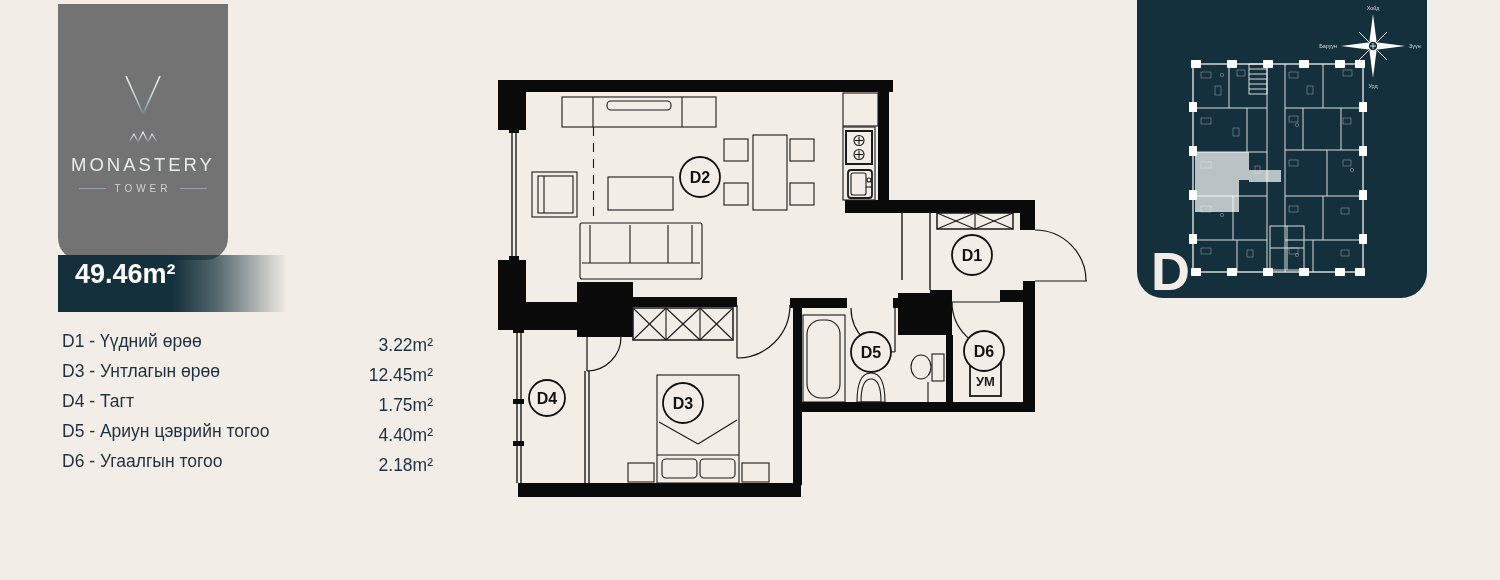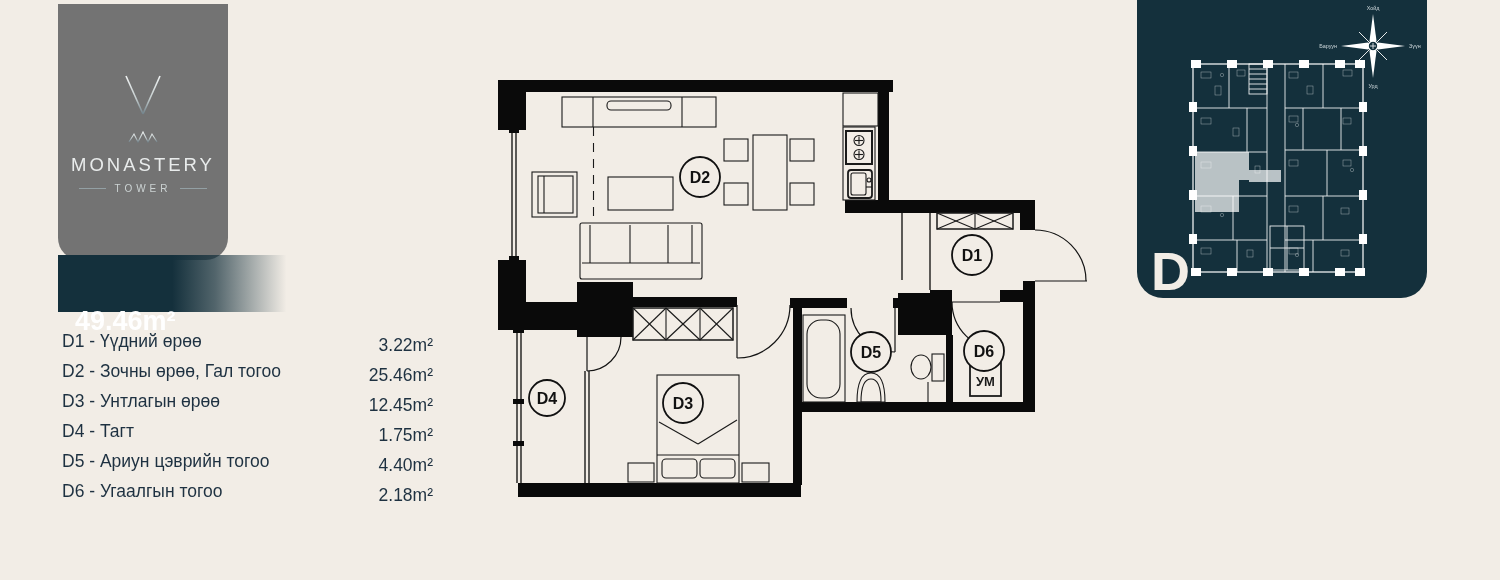--- a/index.html
+++ b/index.html
@@ -13,21 +13,21 @@
   .logo-badge svg{display:block;margin:0 auto;}
   .brand{color:#e9ecec;font-size:18.5px;letter-spacing:3px;margin-top:2px;font-weight:400;}
   .brand-sub{display:flex;align-items:center;justify-content:center;gap:8px;margin-top:7px;}
   .brand-sub .rule{display:inline-block;width:27px;height:1px;background:#93a0a4;}
   .brand-sub .txt{color:#ccd3d3;font-size:10px;letter-spacing:4px;font-weight:400;}
 
   
   .area-band{left:58px;top:255px;width:238px;height:57px;
      background:linear-gradient(90deg,#14303c 0%,#14303c 48%,rgba(20,48,60,.72) 66%,rgba(20,48,60,0) 96%);
      color:#fff;padding:5px 0 0 17px;box-sizing:border-box;}
-  .area-value{font-size:27px;font-weight:700;line-height:1.05;margin-top:47px;}
+  .area-value{font-size:27px;font-weight:700;line-height:1.05;}
   .area-rooms{font-size:16.5px;font-weight:400;margin-top:3px;color:#f3f5f5;}
 
   
   .room-list{left:62px;top:326px;width:371px;color:#1e3141;}
   .room-row{display:flex;justify-content:space-between;align-items:center;height:30px;
             font-size:17.5px;font-weight:500;gap:32px;}
   .room-area{font-weight:500;margin-top:8px;}
 
   
   .floorplan{left:497px;top:70px;}
@@ -72,24 +72,20 @@
 </div>
 
 <div class="abs area-band">
   <div class="area-value">49.46m²</div>
 </div>
 
 <div class="abs room-list">
   <div class="room-row">
     <span class="room-label">D1 - Үүдний өрөө</span>
     <span class="room-area">3.22m²</span>
-  </div>
-  <div class="room-row">
-    <span class="room-label">D2 - Зочны өрөө, Гал тогоо</span>
-    <span class="room-area">25.46m²</span>
   </div>
   <div class="room-row">
     <span class="room-label">D3 - Унтлагын өрөө</span>
     <span class="room-area">12.45m²</span>
   </div>
   <div class="room-row">
     <span class="room-label">D4 - Тагт</span>
     <span class="room-area">1.75m²</span>
   </div>
   <div class="room-row">

